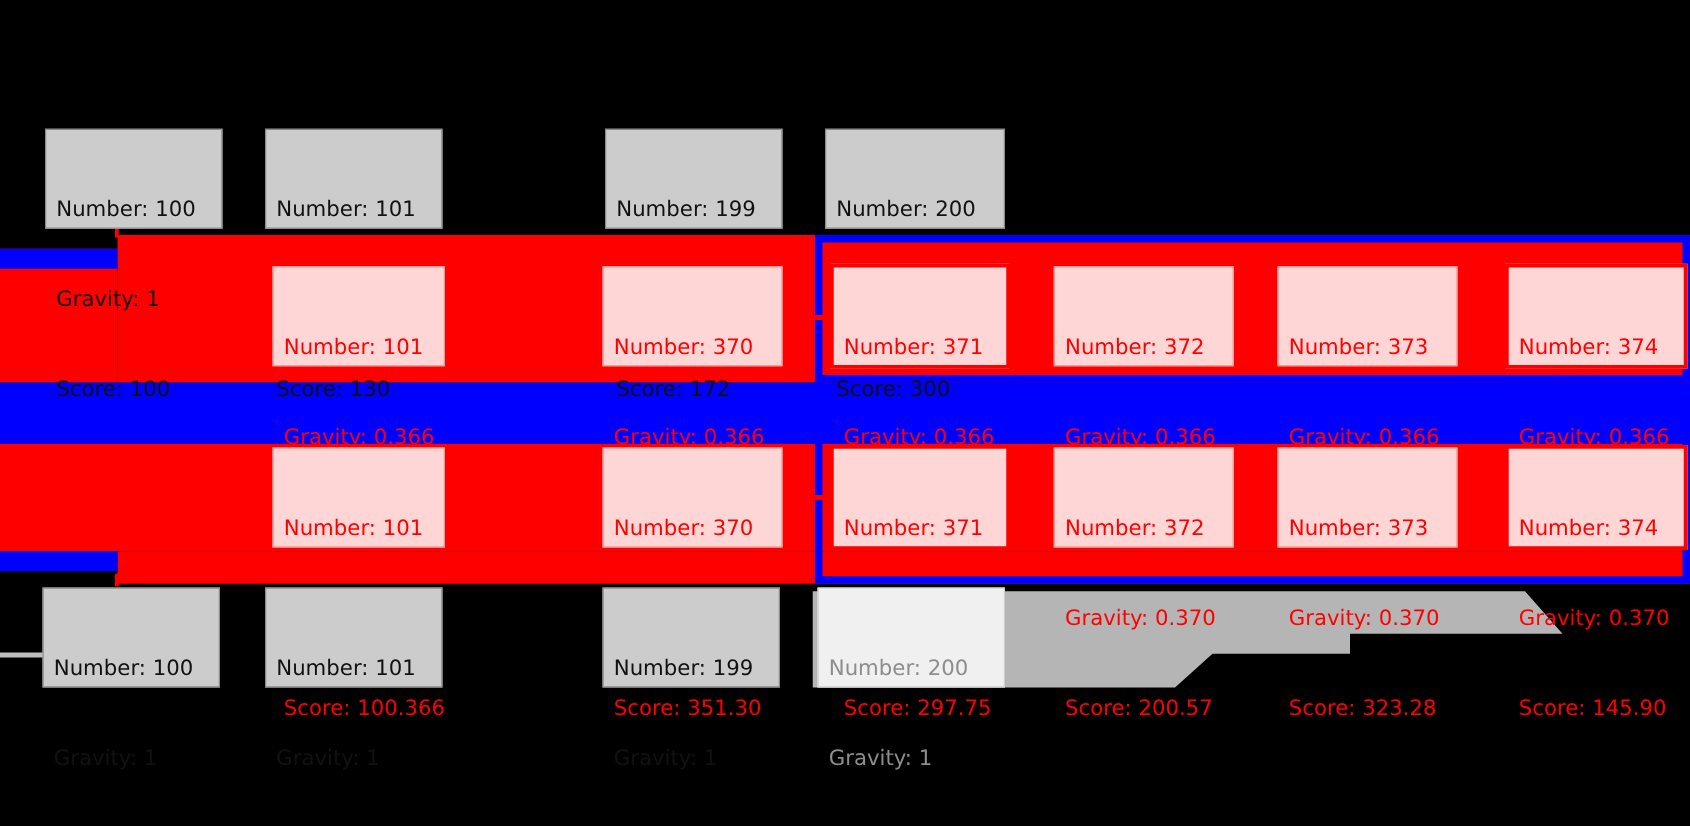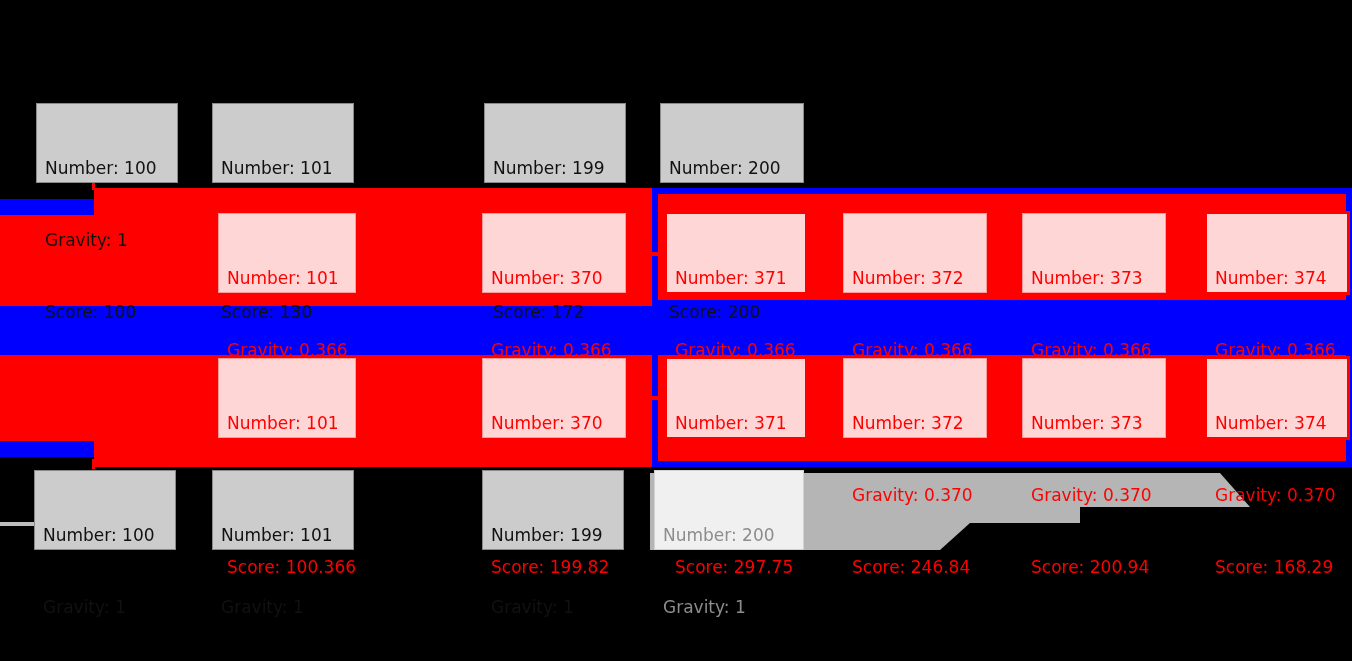--- a/index.html
+++ b/index.html
@@ -77,21 +77,21 @@
     <span class="ln">Score: 130</span>
   </div>
   <div class="card gray-card" style="left:484px;top:103px;width:142px;height:80px;">
     <span class="ln">Number: 199</span>
     <span class="ln">Gravity: 1</span>
     <span class="ln">Score: 172</span>
   </div>
   <div class="card gray-card" style="left:660px;top:103px;width:144px;height:80px;">
     <span class="ln">Number: 200</span>
     <span class="ln">Gravity: 1</span>
-    <span class="ln">Score: 200</span>
+    <span class="ln">Score: 300</span>
   </div>
 
   <div class="card pink-card-plain" style="left:218px;top:213px;width:138px;height:80px;">
     <span class="ln">Number: 101</span>
     <span class="ln">Gravity: 0.366</span>
     <span class="ln">Score: 100.366</span>
   </div>
   <div class="card pink-card-plain" style="left:482px;top:213px;width:144px;height:80px;">
     <span class="ln">Number: 370</span>
     <span class="ln">Gravity: 0.366</span>
@@ -119,41 +119,41 @@
   </div>
 
   <div class="card pink-card-plain" style="left:218px;top:358px;width:138px;height:80px;">
     <span class="ln">Number: 101</span>
     <span class="ln">Gravity: 0.370</span>
     <span class="ln">Score: 100.366</span>
   </div>
   <div class="card pink-card-plain" style="left:482px;top:358px;width:144px;height:80px;">
     <span class="ln">Number: 370</span>
     <span class="ln">Gravity: 0.370</span>
-    <span class="ln">Score: 199.82</span>
+    <span class="ln">Score: 351.30</span>
   </div>
   <div class="card pink-card" style="left:664px;top:356px;width:144px;height:84px;">
     <span class="ln">Number: 371</span>
     <span class="ln">Gravity: 0.370</span>
     <span class="ln">Score: 297.75</span>
   </div>
   <div class="card pink-card-plain" style="left:843px;top:358px;width:144px;height:80px;">
     <span class="ln">Number: 372</span>
     <span class="ln">Gravity: 0.370</span>
-    <span class="ln">Score: 246.84</span>
+    <span class="ln">Score: 200.57</span>
   </div>
   <div class="card pink-card-plain" style="left:1022px;top:358px;width:144px;height:80px;">
     <span class="ln">Number: 373</span>
     <span class="ln">Gravity: 0.370</span>
-    <span class="ln">Score: 200.94</span>
+    <span class="ln">Score: 323.28</span>
   </div>
   <div class="card pink-card" style="left:1204px;top:356px;width:146px;height:84px;">
     <span class="ln">Number: 374</span>
     <span class="ln">Gravity: 0.370</span>
-    <span class="ln">Score: 168.29</span>
+    <span class="ln">Score: 145.90</span>
   </div>
 
   <div class="card gray-card" style="left:34px;top:470px;width:142px;height:80px;">
     <span class="ln">Number: 100</span>
     <span class="ln">Gravity: 1</span>
     
   </div>
   <div class="card gray-card" style="left:212px;top:470px;width:142px;height:80px;">
     <span class="ln">Number: 101</span>
     <span class="ln">Gravity: 1</span>

